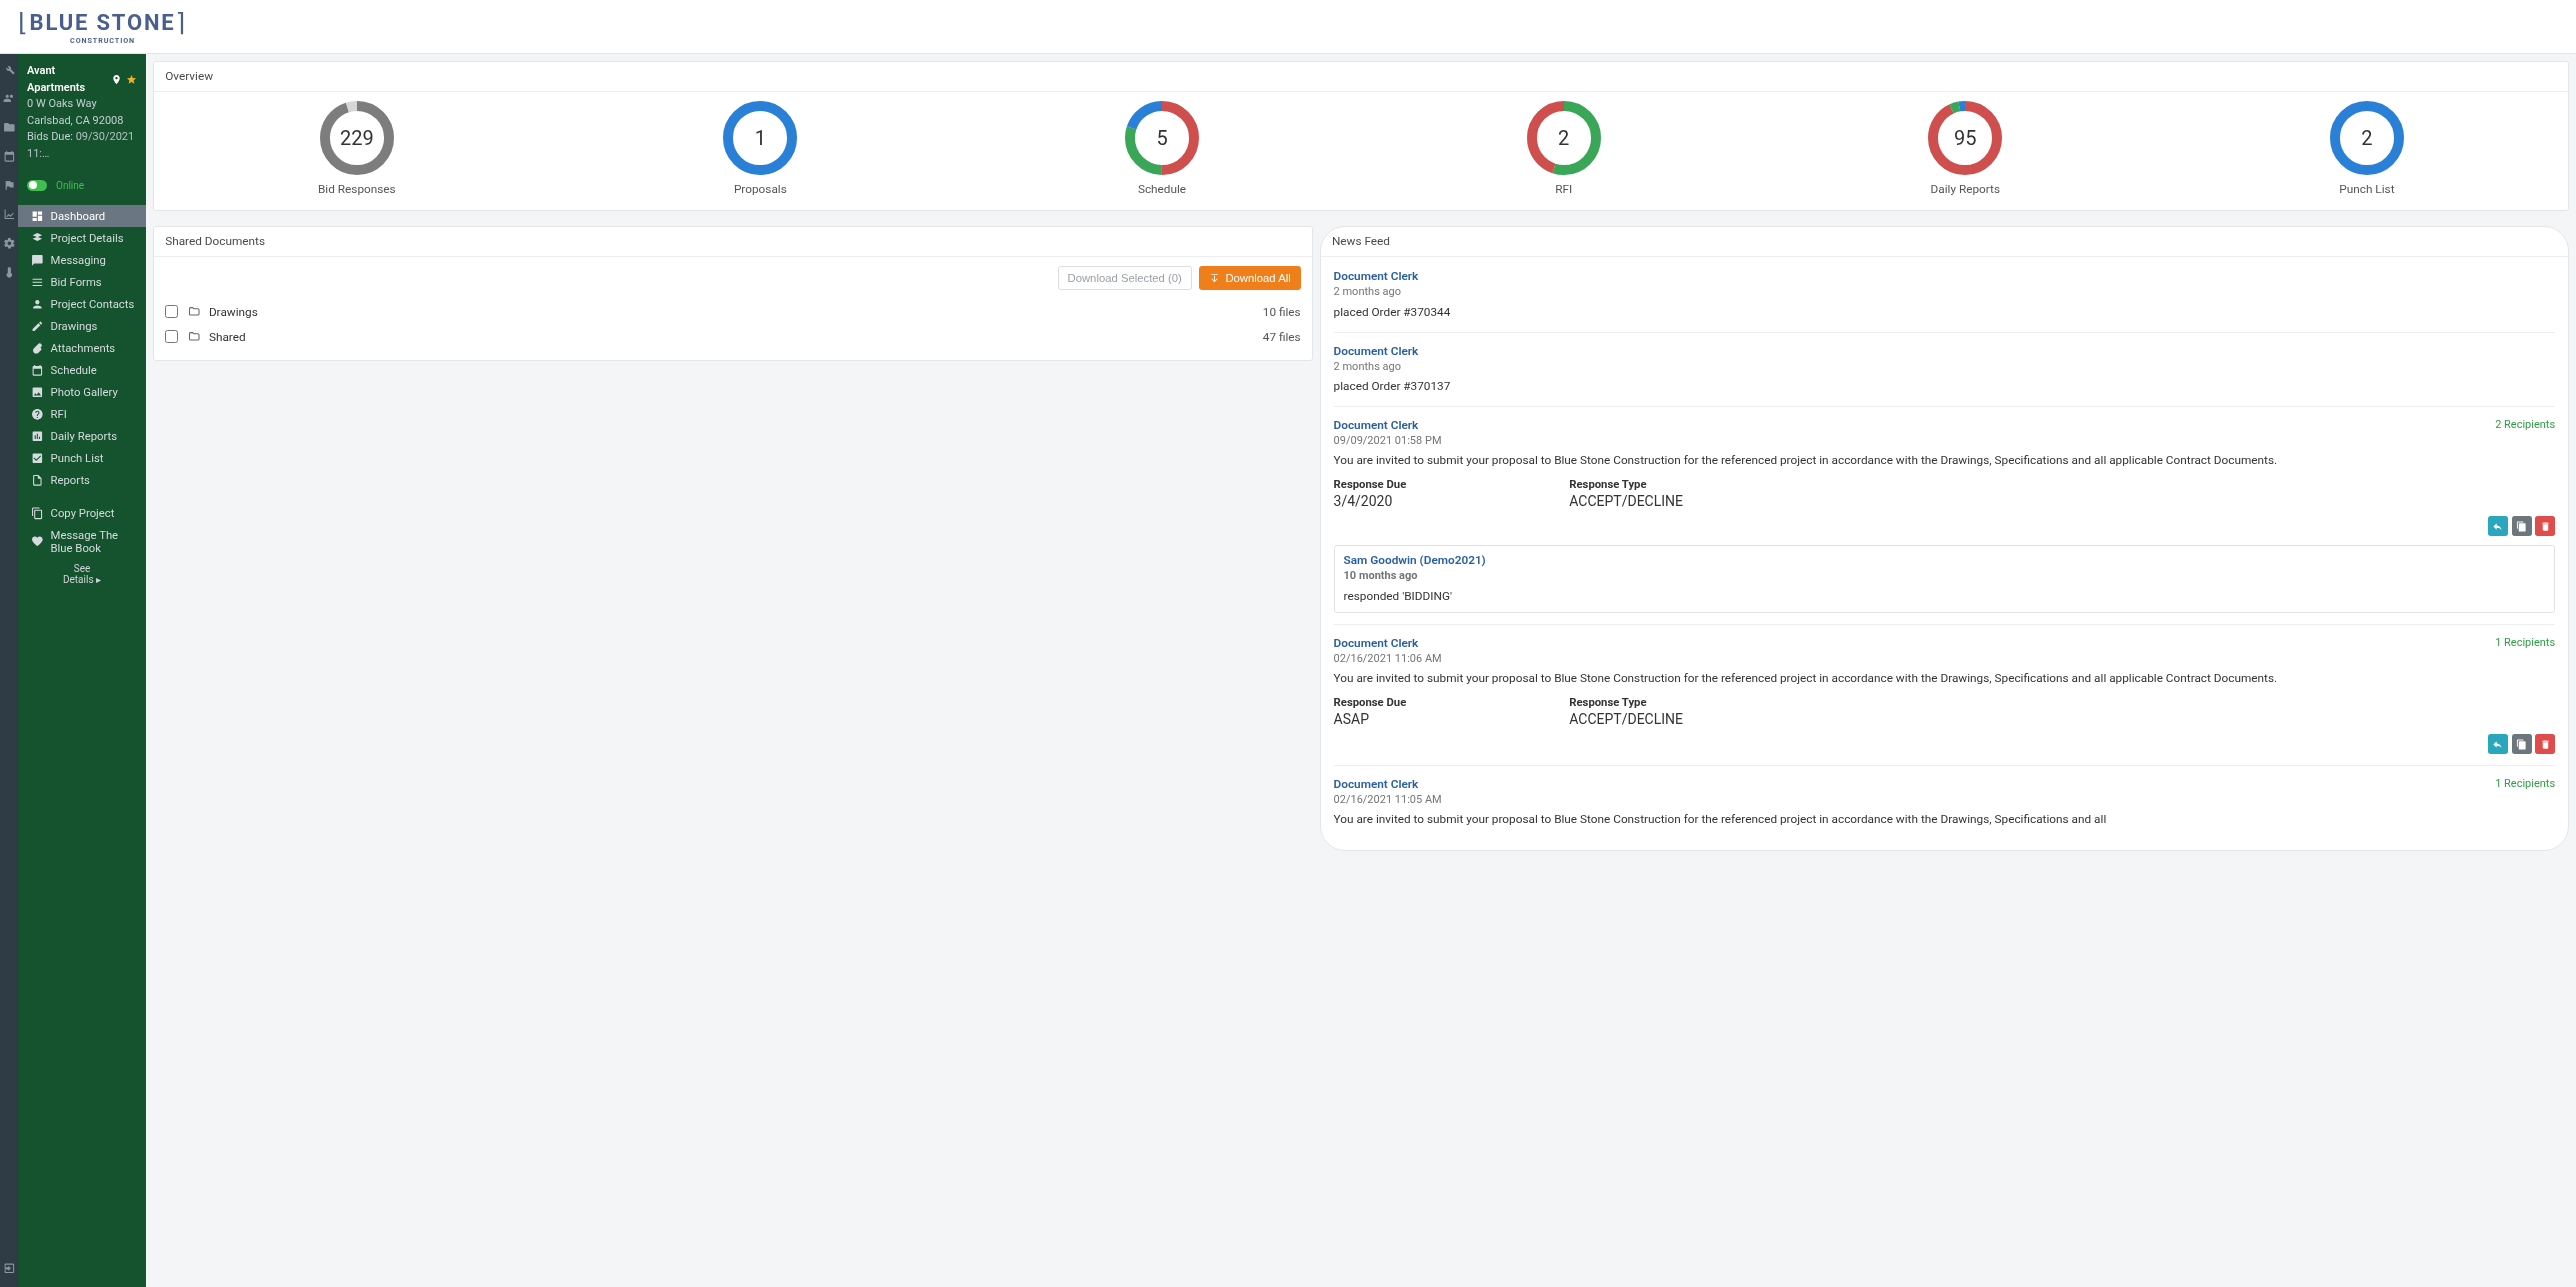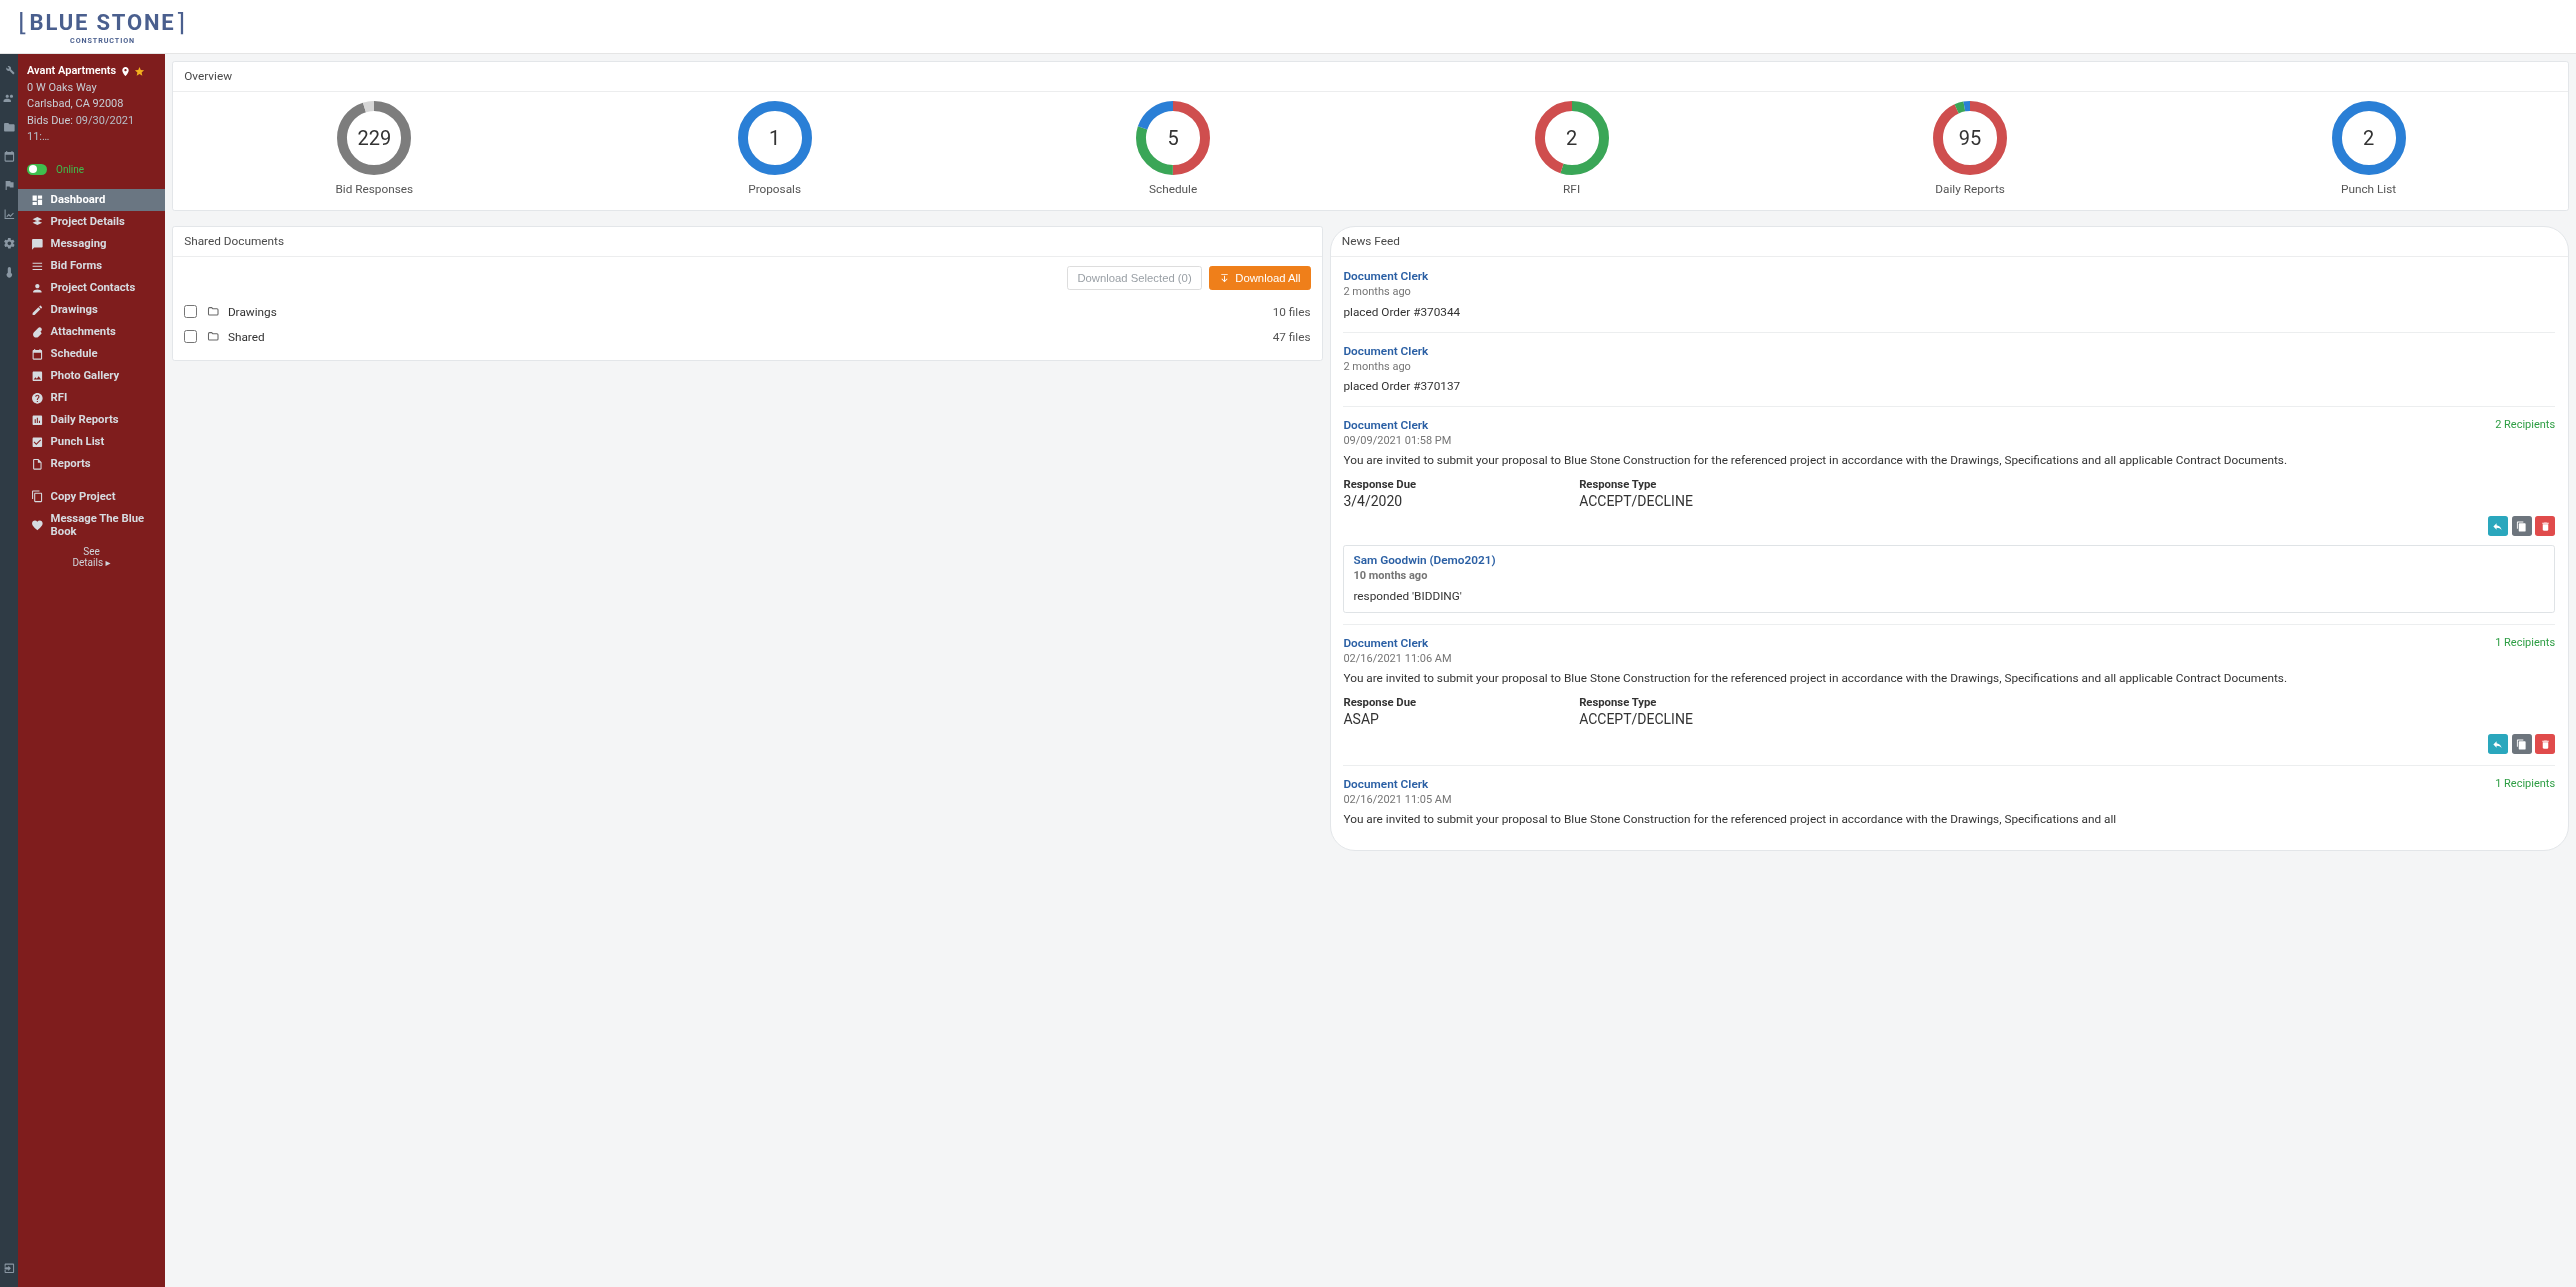--- a/index.html
+++ b/index.html
@@ -14,34 +14,34 @@
 
 
 .layout { display: flex; height: calc(100vh - 54px); }
 
 
 .iconrail { width: 18px; background: #2f3b45; display: flex; flex-direction: column; align-items: center; padding-top: 9px; gap: 16.3px; }
 .iconrail .ri { width: 12.7px; height: 12.7px; color: #8a97a3; }
 .iconrail .ri svg { width: 12.7px; height: 12.7px; fill: currentColor; }
 
 
-.sidebar { width: 147px; background: #7f1d1d; color: #d6dbe0; overflow: hidden; position: relative; }
+.sidebar { width: 128px; background: #14532d; color: #d6dbe0; overflow: hidden; position: relative; }
 .project-block { padding: 9px 9px 7.2px 9px; font-size: 11px; line-height: 1.5; }
 .project-title { font-weight: 600; color: #fff; display: flex; align-items: center; gap: 3.6px; }
 .pin-icon, .star-icon { width: 11px; height: 11px; flex: 0 0 auto; }
 .star-icon { color: #f2b01e; }
 .project-line { color: #c7ced5; }
 .bids-due { color: #c7ced5; }
 .bids-due .date { color: #b7bfc8; }
 .online-pill { display: inline-flex; align-items: center; gap: 9px; margin-top: 16px; }
 .toggle { width: 20px; height: 11px; border-radius: 11px; background: #3fbf4e; position: relative; }
 .toggle::after { content:""; position:absolute; width:8.1px; height:8.1px; border-radius:50%; background:#fff; top:1.4px; left:1.8px; }
 .online-label { color: #3fbf4e; font-size: 10px; }
 
-.nav { padding: 1.8px 0; font-weight: bold; }
+.nav { padding: 1.8px 0; }
 .nav-item { display: flex; align-items: center; gap: 7.2px; padding: 4.5px 9px 4.5px 12.7px; color: #d6dbe0; cursor: pointer; font-size: 11.3px; }
 .nav-item.active { background: #6a7682; color: #fff; }
 .nav-item .ni { width: 12.7px; height: 12.7px; flex: 0 0 auto; }
 .nav-item .ni svg { width: 12.7px; height: 12.7px; fill: currentColor; }
 .nav-sep { height: 7.2px; }
 .see-details { text-align: center; font-size: 10px; color: #cfd4da; padding: 1.8px 0; }
 
 
 .main { flex: 1; background: #f4f5f6; overflow: auto; padding: 7.2px; display: flex; flex-direction: column; gap: 15px; }
 .panel { background: #fff; border: 0.9px solid #e3e6e9; border-radius: 2.7px; }

